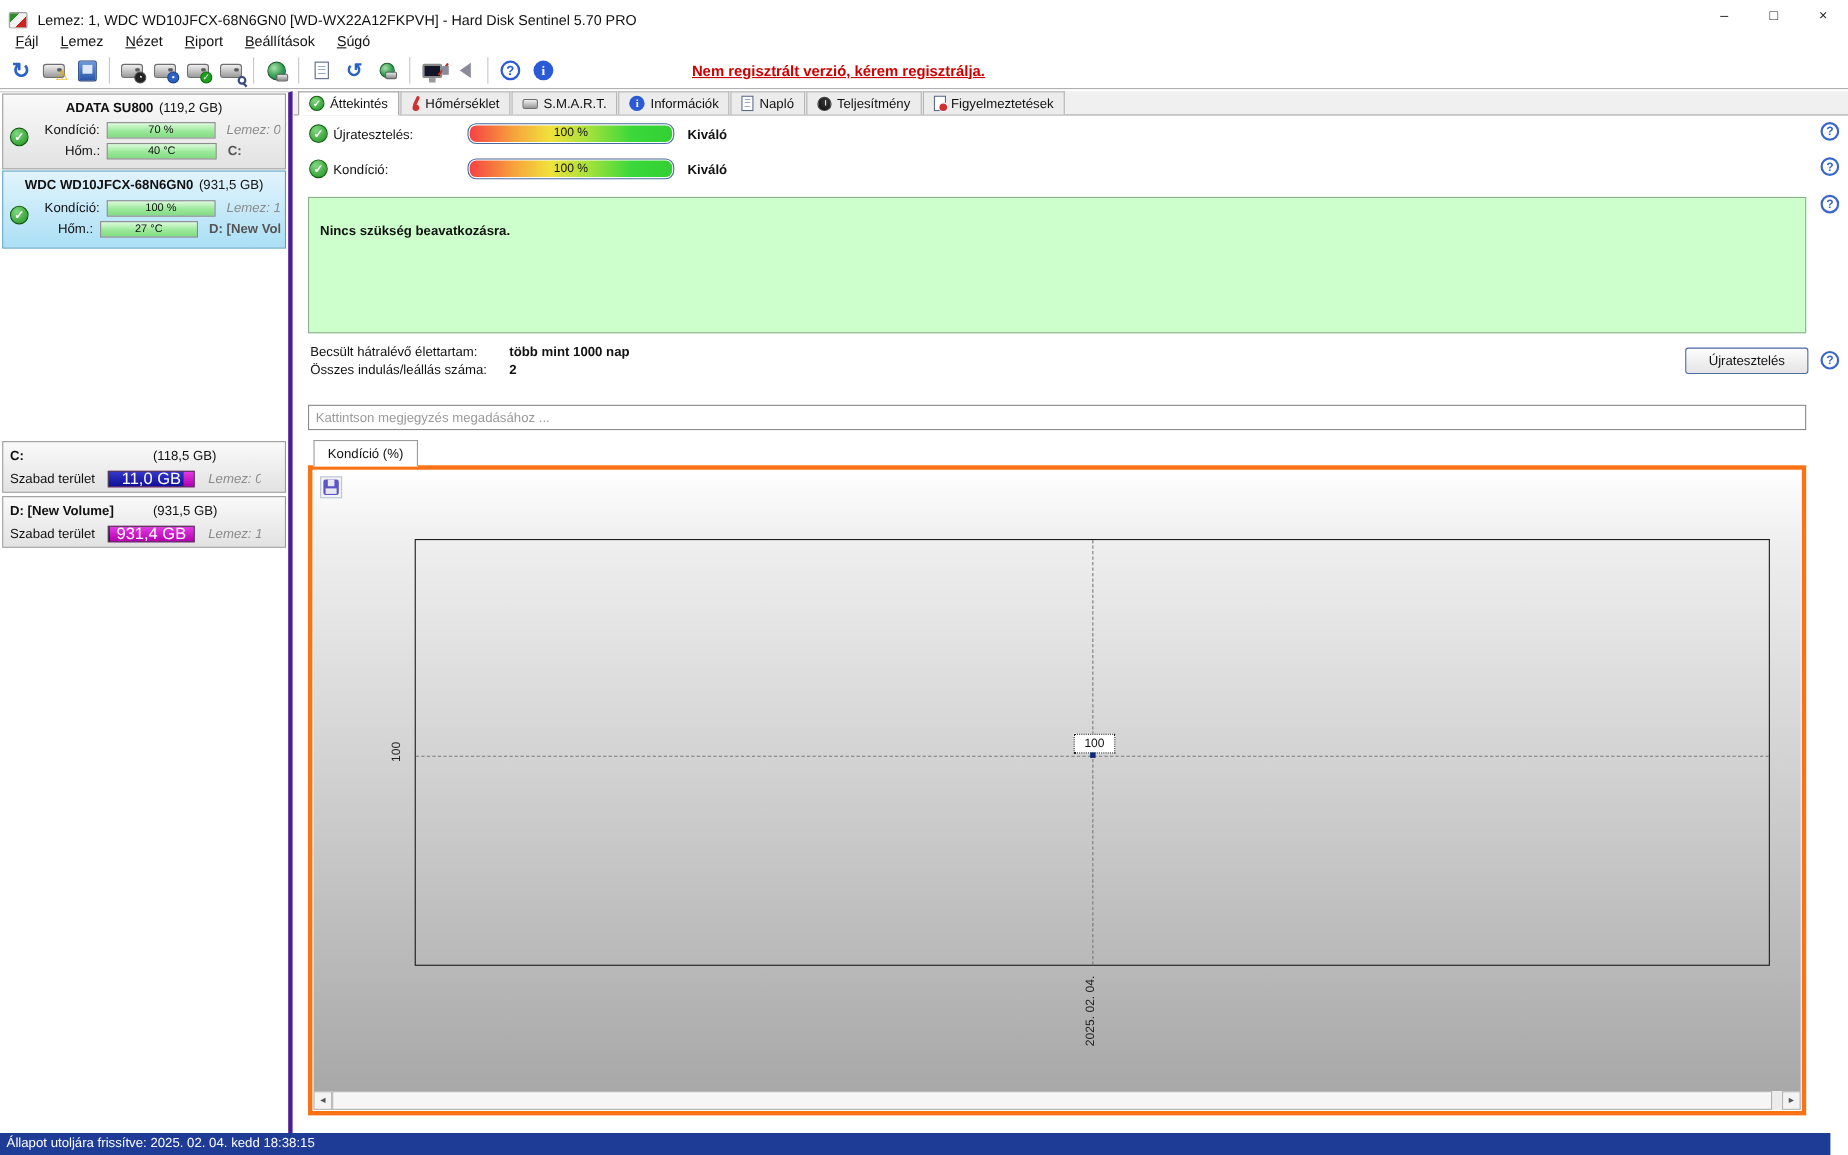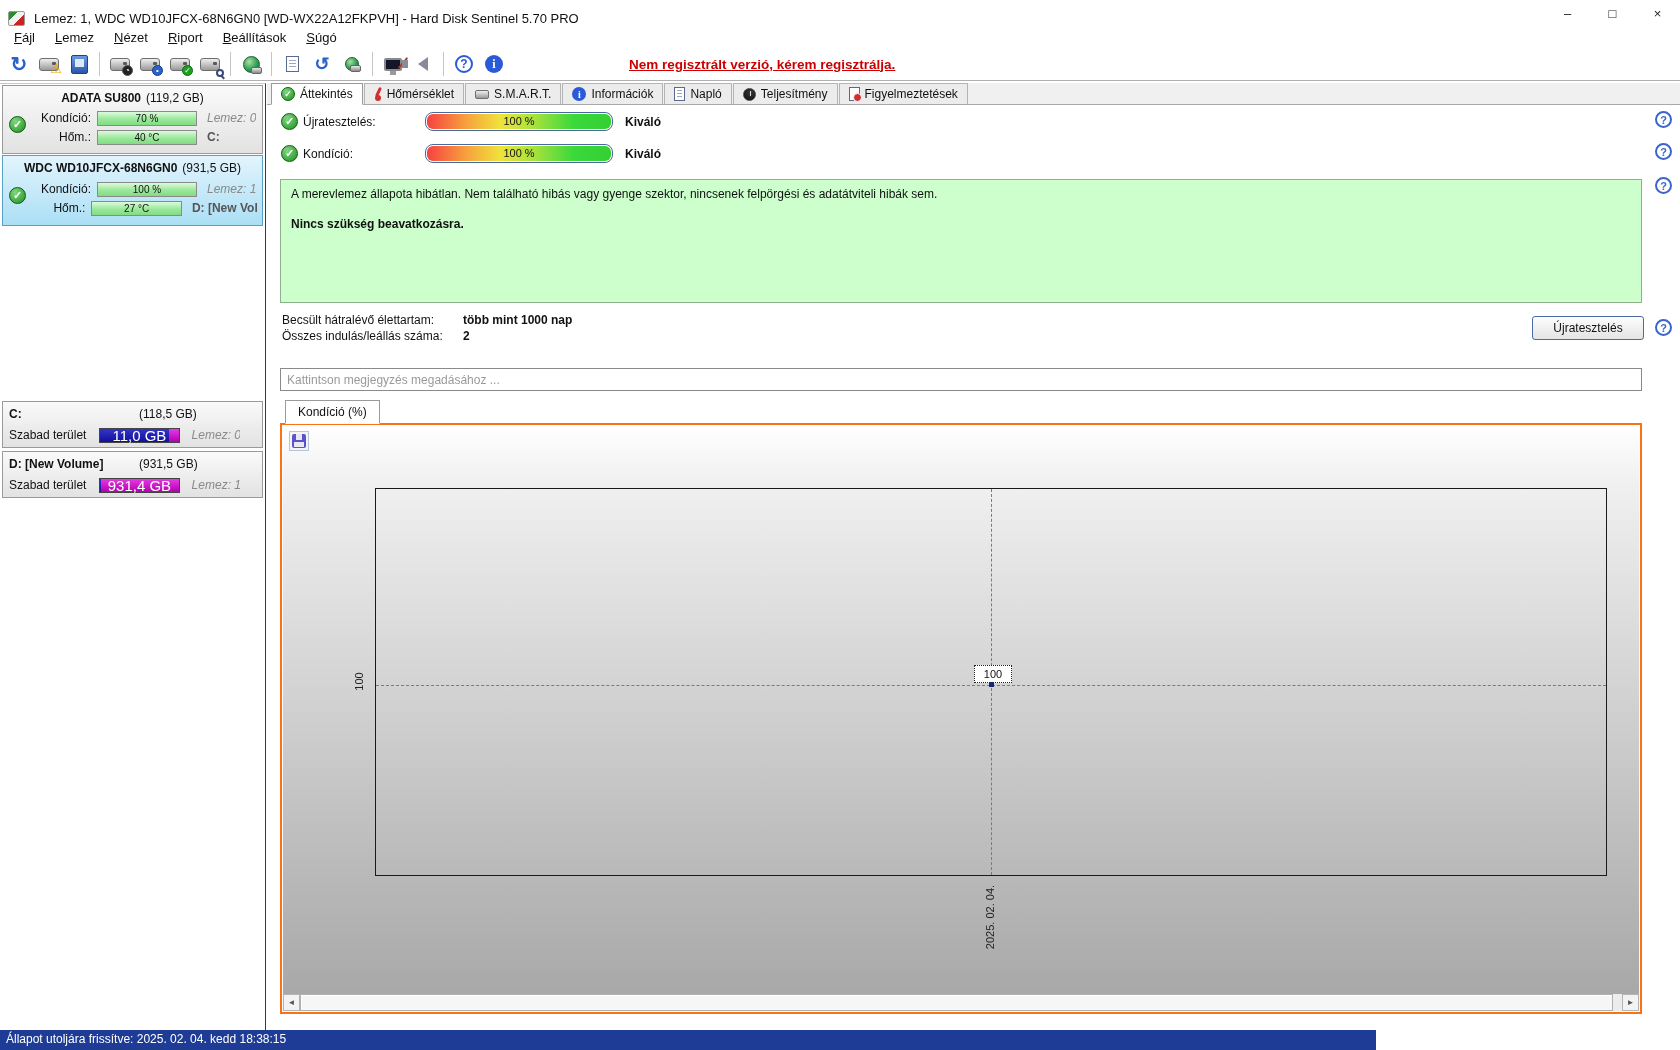--- a/index.html
+++ b/index.html
@@ -65,21 +65,21 @@
              border-right:10px solid #8a8a98; position:relative; }
   .speaker::before { content:""; position:absolute; left:-16px; top:-4px; width:6px; height:8px; background:#8a8a98; }
   .qcircle { width:18px; height:18px; border-radius:50%; border:2px solid #2a5ad8; color:#2a5ad8;
              font-weight:bold; font-size:12px; display:flex; align-items:center; justify-content:center; background:#fff; }
   .icircle { width:18px; height:18px; border-radius:50%; background:#2a5ad8; color:#fff;
              font-weight:bold; font-size:12px; display:flex; align-items:center; justify-content:center; font-family:"Liberation Serif",serif; }
   .regnotice { margin-left:120px; color:#cc0000; font-weight:bold; text-decoration:underline; font-size:13.5px; }
 
   
   .sidebar { position:absolute; left:0; top:83px; width:266px; bottom:20px; background:#fff;
-             border-right:1px solid #4c1d95; border-top:1px solid #c8c8c8; }
+             border-right:4px solid #4c1d95; border-top:1px solid #c8c8c8; }
   .dcard { position:absolute; left:2px; right:2px; border:1px solid #9a9a9a;
            background:linear-gradient(#fafafa,#e2e2e2); }
   .dcard.sel { background:linear-gradient(#e2f4fd,#abdff5); border-color:#58a0c4; }
   .dhd { height:21px; text-align:center; padding-top:5px; white-space:nowrap; overflow:hidden; }
   .dhd .nm { font-weight:bold; }
   .dhd .sz { margin-left:5px; }
   .chk { width:17px; height:17px; border-radius:50%; border:1px solid #0c5c0c;
          background:radial-gradient(circle at 35% 30%, #7fd87f, #1f8f1f);
          color:#fff; font-size:11px; font-weight:bold; display:flex; align-items:center; justify-content:center; }
   .cardchk { position:absolute; left:6px; }
@@ -152,21 +152,21 @@
   .retest { position:absolute; left:1265px; top:233px; width:112px; height:24px;
             background:linear-gradient(#fdfdfd,#e4e4e4); border:1px solid #4a6aa0; border-radius:3px;
             font-size:12px; text-align:center; line-height:22px; }
 
   .comment { position:absolute; left:13px; top:285px; width:1362px; height:23px; border:1px solid #8a8a8a;
              padding:0 6px; font-size:12px; font-family:"Liberation Sans",sans-serif; color:#333; background:#fff; }
   .comment::placeholder { color:#9a9a9a; }
 
   .charttab { position:absolute; left:18px; top:317px; height:24px; padding:0 12px; background:#fff;
               border:1px solid #9a9a9a; border-bottom:1px solid #fff; z-index:2; line-height:22px; }
-  .chartpanel { position:absolute; left:13px; top:340px; width:1362px; height:591px; border:2px solid #f97316;
+  .chartpanel { position:absolute; left:13px; top:340px; width:1362px; height:591px; border:4px solid #f97316;
                 background:#fff; }
   .canvas { position:absolute; left:1px; right:1px; top:1px; bottom:18px;
             background:linear-gradient(#ffffff 0%, #f0f0f0 10%, #a8a8a8 100%); }
   .savebtn { position:absolute; left:6px; top:5px; width:20px; height:20px; background:#f4f4f4;
              border:1px solid #b8c4d8; display:flex; align-items:center; justify-content:center; }
   .floppy { width:14px; height:14px; background:#5a54c8; border-radius:2px; position:relative; }
   .floppy::before { content:""; position:absolute; left:4px; top:0; width:6px; height:6px; background:#e8e8f4; }
   .floppy::after { content:""; position:absolute; left:2px; bottom:1px; width:10px; height:5px; background:#e8e8f4; }
   .plot { position:absolute; left:92px; top:62px; width:1232px; height:388px; border:1px solid #1a1a1a; }
   .vdash { position:absolute; left:615px; top:0; bottom:0; width:0; border-left:1px dashed #7a7a7a; }
@@ -179,21 +179,21 @@
   .xtick { position:absolute; left:668px; top:484px; width:80px; height:14px; transform:rotate(-90deg);
            font-size:11px; text-align:center; color:#222; white-space:nowrap; }
   .hscroll { position:absolute; left:1px; right:1px; bottom:1px; height:17px; background:#ececec; }
   .sbtn { position:absolute; top:0; width:17px; height:17px; background:#f3f3f3; border:1px solid #b4b4b4;
           font-size:8px; color:#555; display:flex; align-items:center; justify-content:center; }
   .sbtn.left { left:0; } .sbtn.right { right:0; }
   .sthumb { position:absolute; left:17px; right:26px; top:0; height:17px; background:#f6f6f6;
             border:1px solid #b0b0b0; box-shadow:inset 1px 1px 0 #fff; }
 
   
-  .statusbar { position:absolute; left:0; bottom:0; width:1376px; height:20px; background:#1e3c96;
+  .statusbar { position:absolute; left:0; bottom:0; width:1664px; height:20px; background:#1e3c96;
                color:#fff; line-height:19px; padding-left:6px; font-size:12px; }
 </style>
 </head>
 <body>
 
 <div class="screen">
 
   <div class="titlebar">
     <div class="applogo"></div>
     <span class="titletext">Lemez: 1, WDC WD10JFCX-68N6GN0 [WD-WX22A12FKPVH]  -  Hard Disk Sentinel 5.70 PRO</span>
@@ -399,21 +399,20 @@
       <span class="ovlabel">Kondíció:</span>
       <div class="pbar">
           <div class="fill"></div>
           <span>100 %</span>
         </div>
       <span class="ovrating">Kiváló</span>
     </div>
     <div class="qhelp" style="top:60px;">?</div>
 
     <div class="greenbox">
-      <div>A merevlemez állapota hibátlan. Nem található hibás vagy gyenge szektor, nincsenek felpörgési és adatátviteli hibák sem.</div>
       <div class="advice">Nincs szükség beavatkozásra.</div>
     </div>
     <div class="qhelp" style="top:94px;">?</div>
 
     <div class="stats">
       <div class="statrow"><span>Becsült hátralévő élettartam:</span><span class="statval">több mint 1000 nap</span></div>
       <div class="statrow"><span>Összes indulás/leállás száma:</span><span class="statval">2</span></div>
     </div>
 
     <div class="retest">Újratesztelés</div>

